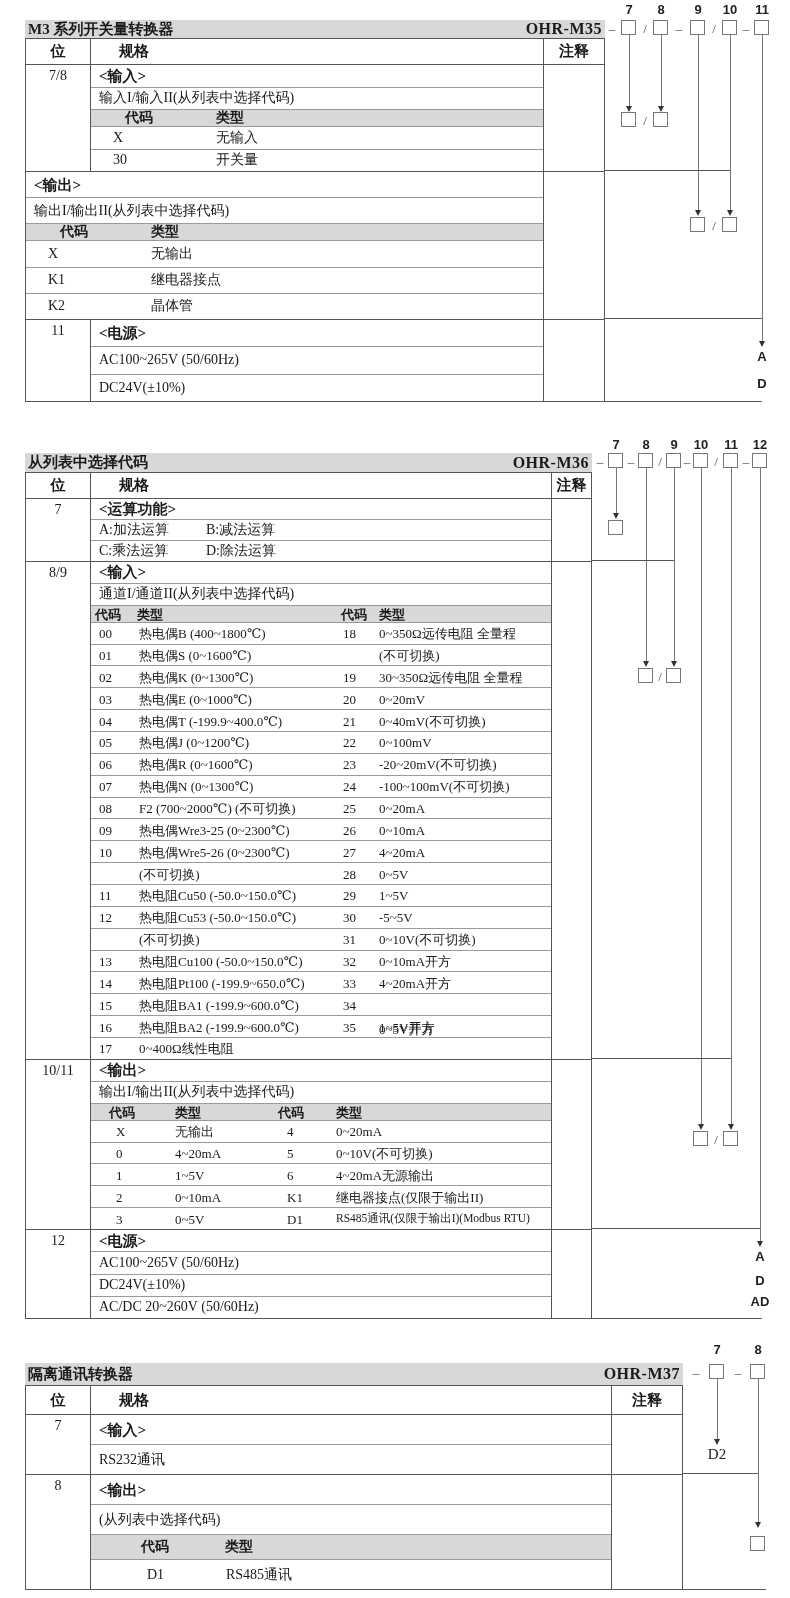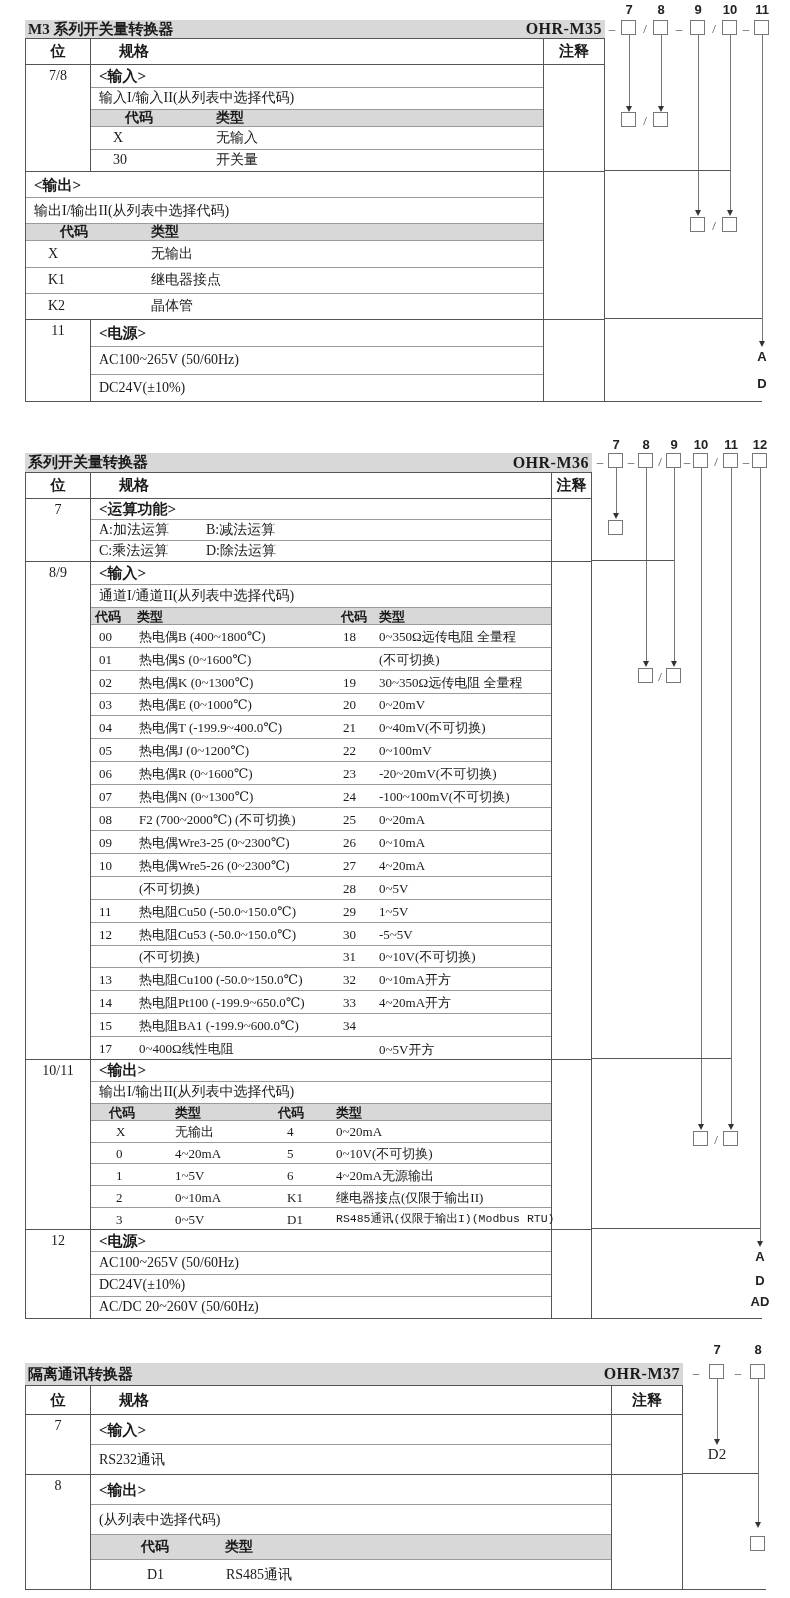--- a/index.html
+++ b/index.html
@@ -125,21 +125,21 @@
               </div>
             </div>
             <div class="bnote" style="width: 60px;"></div>
           </div>
         </div>
     </div>
   </div>
 
   <div class="tbl" id="tbl-1" style="left: 25px; top: 453px; width: 567px;">
     <div class="titlebar" style="height: 19px;">
-      <span class="ttl">系列开关量转换器</span>
+      <span class="ttl">从列表中选择代码</span>
       <span class="model">OHR-M36</span>
     </div>
     <div class="tbody">
       <div class="hrow" style="height: 25px;">
         <span class="hc pos">位</span>
         <span class="hc spec">规格</span>
         <span class="hc note" style="width: 39px;">注释</span>
       </div>
       <div id="blocks-1">
           <div class="blk" style="height: 63px;">
@@ -273,20 +273,26 @@
                 <span class="cs" style="left: 252px;">33</span>
                 <span class="cs" style="left: 288px;">4~20mA开方</span>
               </div>
               <div class="srow f13">
                 <span class="cs" style="left: 8px;">15</span>
                 <span class="cs" style="left: 48px;">热电阻BA1 (-199.9~600.0℃)</span>
                 <span class="cs" style="left: 252px;">34</span>
                 <span class="cs" style="left: 288px; margin-top: 24px;">0~5V开方</span>
               </div>
               <div class="srow f13">
+                <span class="cs" style="left: 8px;">16</span>
+                <span class="cs" style="left: 48px;">热电阻BA2 (-199.9~600.0℃)</span>
+                <span class="cs" style="left: 252px;">35</span>
+                <span class="cs" style="left: 288px;">1~5V开方</span>
+              </div>
+              <div class="srow f13">
                 <span class="cs" style="left: 8px;">17</span>
                 <span class="cs" style="left: 48px;">0~400Ω线性电阻</span>
               </div>
             </div>
             <div class="bnote" style="width: 39px;"></div>
           </div>
           <div class="blk" style="height: 170px;">
             <div class="bpos">10/11</div>
             <div class="bspec">
               <div class="srow">
@@ -322,21 +328,21 @@
               <div class="srow f13">
                 <span class="cs" style="left: 25px;">2</span>
                 <span class="cs" style="left: 84px;">0~10mA</span>
                 <span class="cs" style="left: 196px;">K1</span>
                 <span class="cs" style="left: 245px;">继电器接点(仅限于输出II)</span>
               </div>
               <div class="srow f13">
                 <span class="cs" style="left: 25px;">3</span>
                 <span class="cs" style="left: 84px;">0~5V</span>
                 <span class="cs" style="left: 196px;">D1</span>
-                <span class="cs small" style="left: 245px; font-family: Liberation Mono, monospace;">RS485通讯(仅限于输出I)(Modbus RTU)</span>
+                <span class="cs small" style="left: 245px;">RS485通讯(仅限于输出I)(Modbus RTU)</span>
               </div>
             </div>
             <div class="bnote" style="width: 39px;"></div>
           </div>
           <div class="blk" style="height: 89px;">
             <div class="bpos">12</div>
             <div class="bspec">
               <div class="srow">
                 <span class="cs lab" style="left: 8px;">&lt;电源&gt;</span>
               </div>

